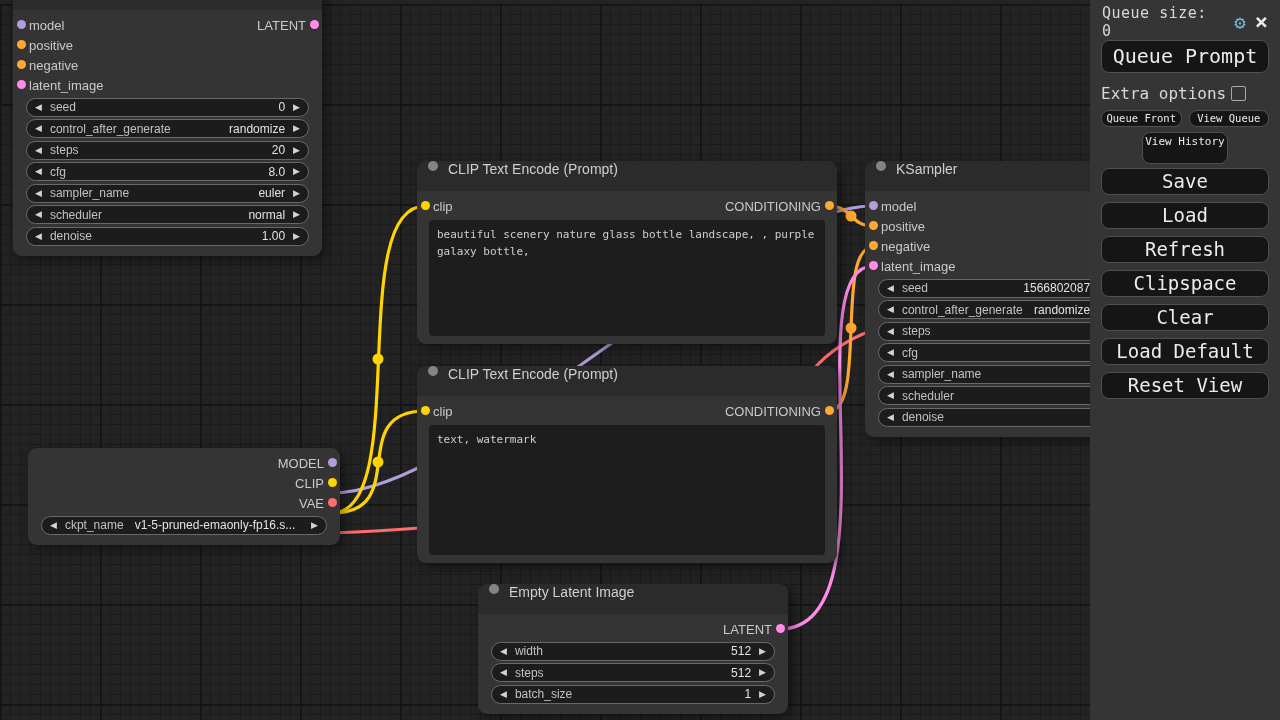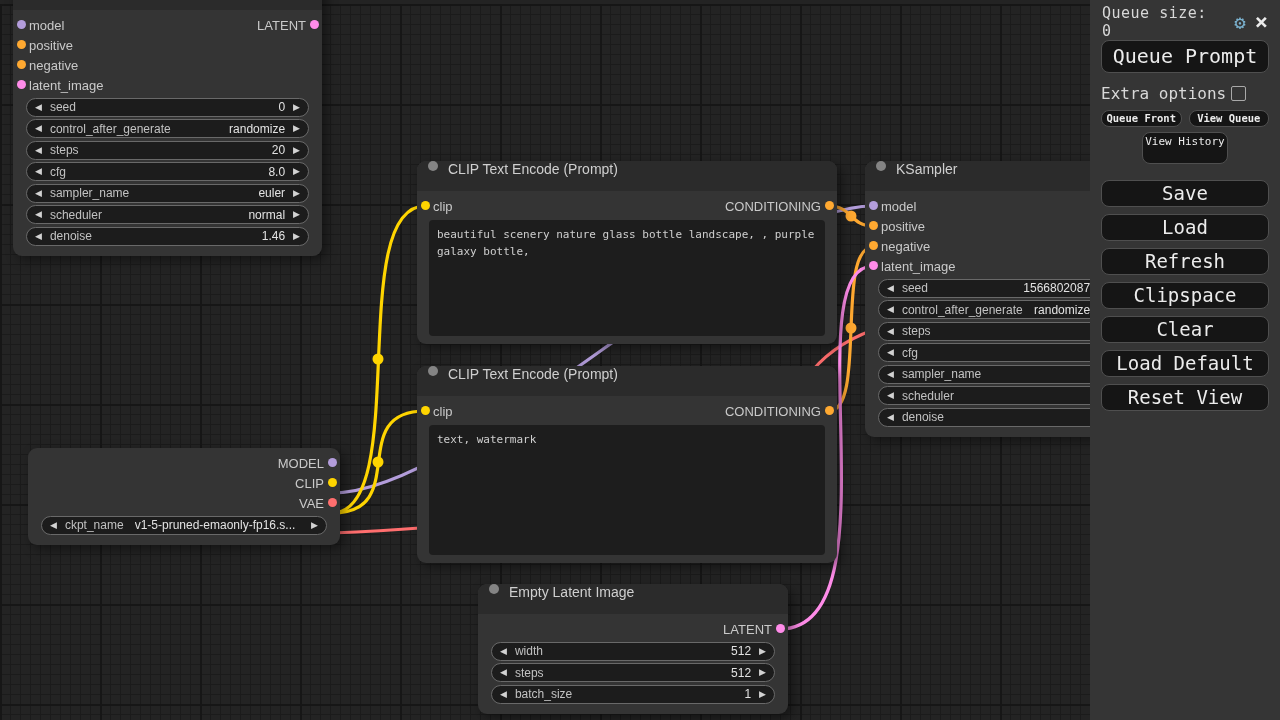--- a/index.html
+++ b/index.html
@@ -45,22 +45,22 @@
   .gear{font-size:19px;color:#7ab1ce;cursor:pointer;line-height:1;}
   .xclose{font-size:22px;color:#ececec;font-weight:bold;cursor:pointer;line-height:.8;}
   .btn{background:#151515;border:1px solid #4f4f4f;border-radius:8px;color:#ececec;
     font-family:"DejaVu Sans Mono",monospace;display:block;text-align:center;cursor:pointer;
     box-sizing:border-box;}
   .btn-queue{width:100%;height:33px;font-size:20px;line-height:31px;margin-bottom:10px;}
   .extra{display:flex;align-items:center;justify-content:flex-start;gap:5px;height:20px;
     font-size:16px;margin-bottom:7px;}
   .chk{width:13px;height:13px;border:1px solid #a9a9a9;border-radius:2px;background:transparent;flex:none;}
   .smallrow{display:flex;gap:7px;margin-bottom:5px;}
-  .btn-sm{flex:1;height:17px;font-size:10.5px;line-height:15px;border-radius:8px;font-weight:bold;}
-  .btn-hist{width:86px;height:32px;font-size:11px;line-height:1.35;margin:0 auto 16px;
+  .btn-sm{flex:1;height:17px;font-size:10.5px;line-height:15px;border-radius:8px;}
+  .btn-hist{width:86px;height:32px;font-size:11px;line-height:1.35;margin:0 auto 4px;
     padding-top:2px;}
   .btn-main{width:100%;height:27px;font-size:19px;line-height:25px;margin-bottom:7px;}
 </style>
 </head>
 <body>
 
 <div id="canvas">
 
   <svg id="wires" width="1280" height="720">
     <path d="M332,489 C470,489 735,202 873,202" style="stroke: rgb(179, 157, 219);"></path>
@@ -132,21 +132,21 @@
       </div>
       <div class="widget">
         <span class="arrL"></span>
         <span class="wlabel">scheduler</span>
         <span class="wvalue">normal</span>
         <span class="arrR"></span>
       </div>
       <div class="widget">
         <span class="arrL"></span>
         <span class="wlabel">denoise</span>
-        <span class="wvalue">1.46</span>
+        <span class="wvalue">1.00</span>
         <span class="arrR"></span>
       </div>
     </div>
   </div>
 
   <div class="node" style="left:417px;top:157px;width:420px;">
     <div class="ntitle">
       <span class="cdot"></span>
       <span>CLIP Text Encode (Prompt)</span>
     </div>

